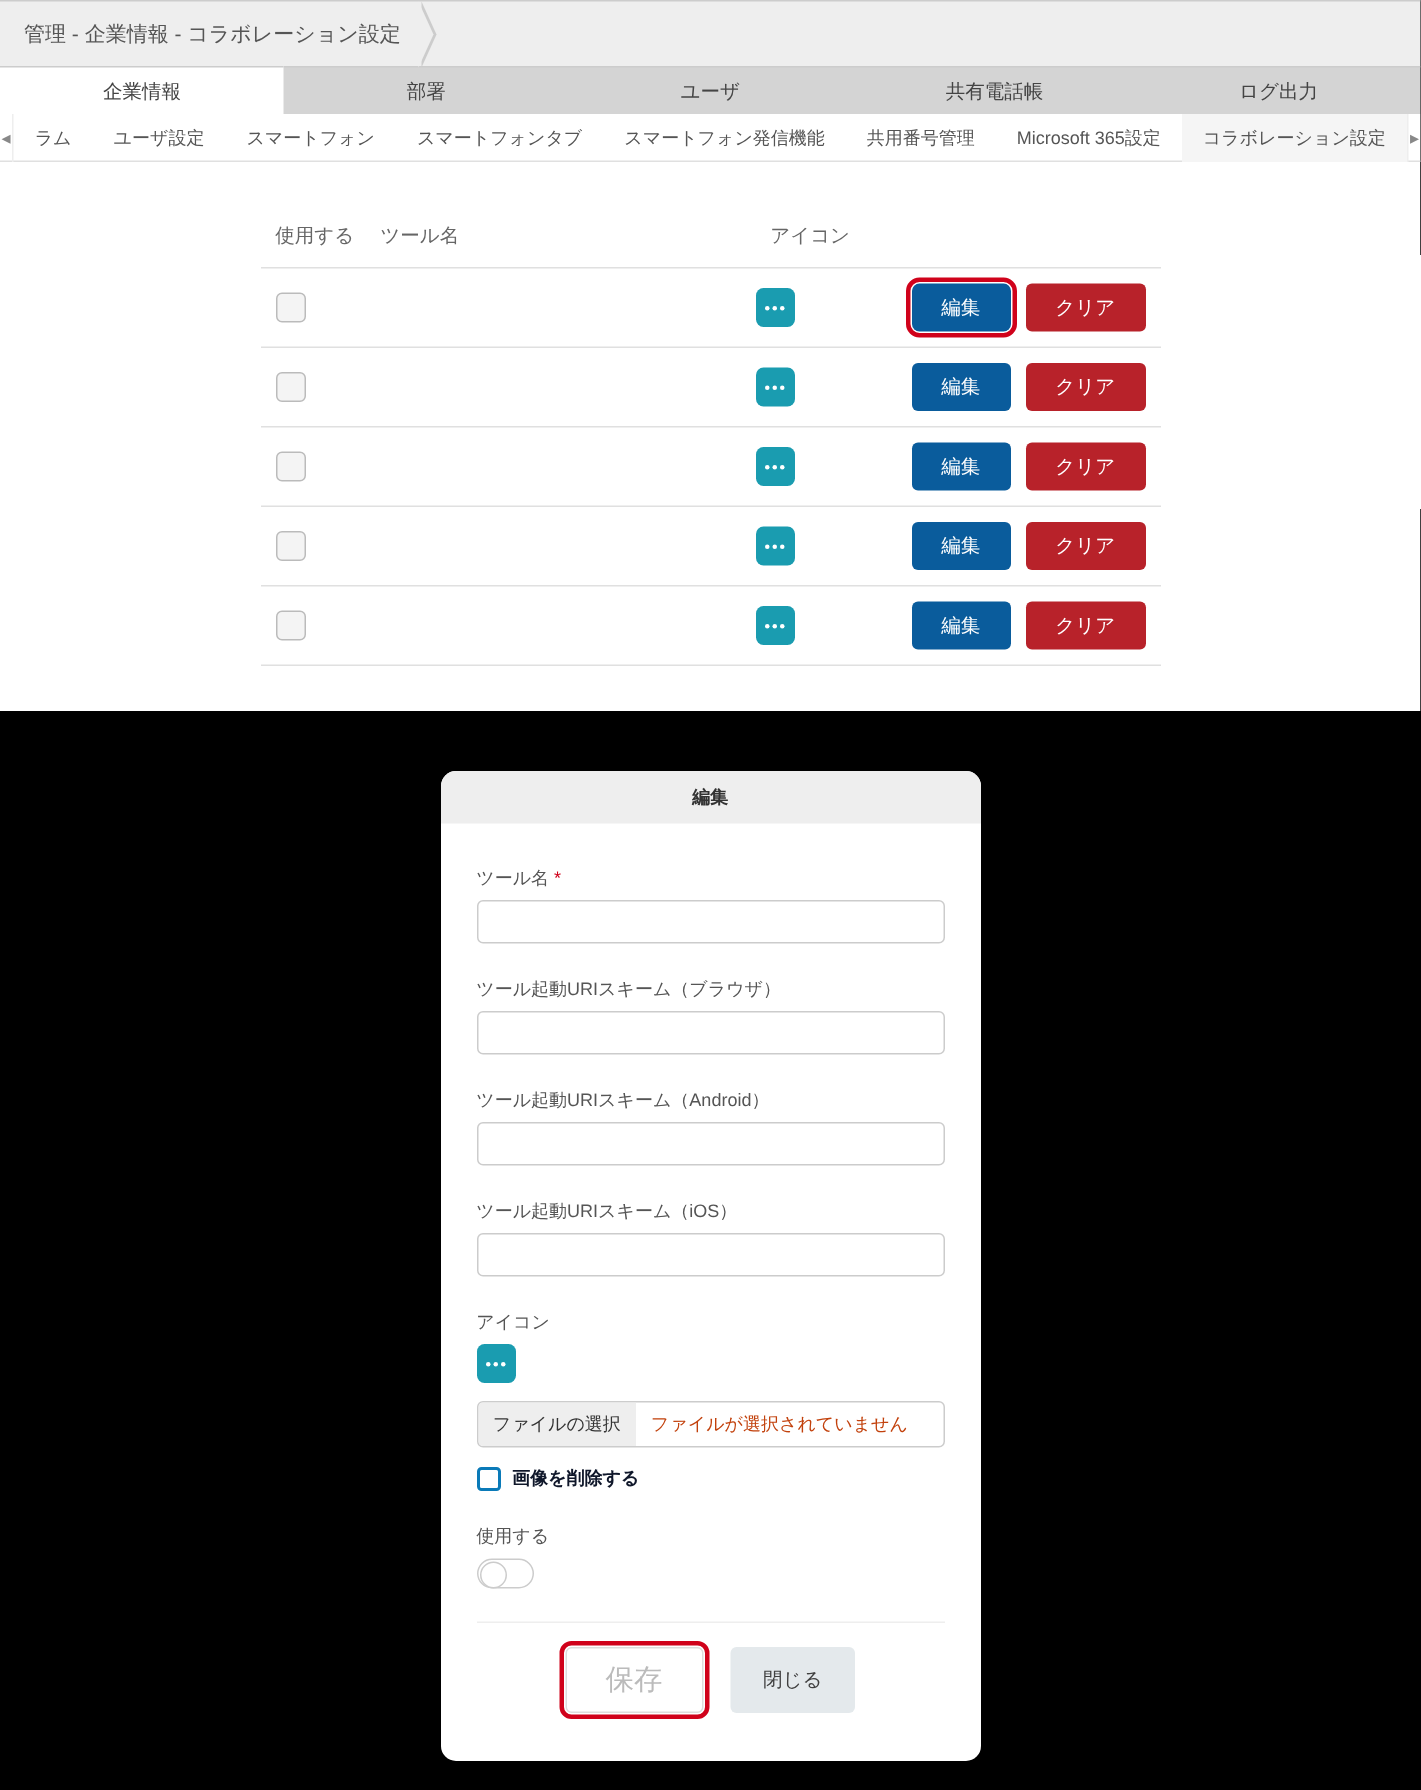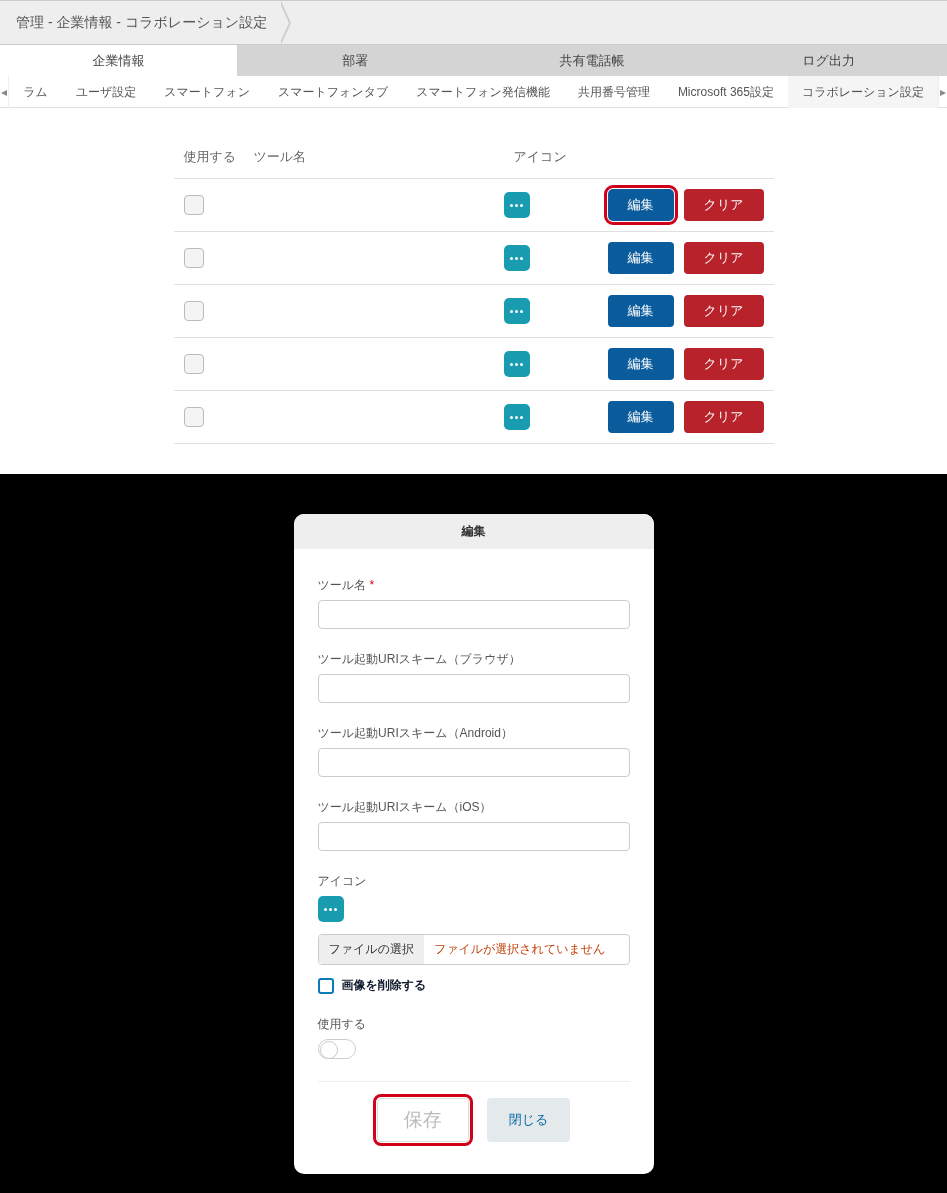--- a/index.html
+++ b/index.html
@@ -47,33 +47,34 @@
     .file-row { display:flex; border:1px solid #ccc; border-radius:4px; overflow:hidden; font-size:12px; }
     .file-btn { background:#eeeeee; padding:6px 10px; cursor:pointer; color:#333; }
     .file-txt { padding:6px 10px; color:#c2410c; flex:1; }
     .del-row { display:flex; align-items:center; gap:8px; margin-top:12px; font-size:12px; color:#0f172a;font-weight:bold; }
     .del-chk { width:16px; height:16px; border:2px solid #0a7ab8; border-radius:3px; }
     .toggle { width:38px; height:20px; border:1px solid #ccc; border-radius:12px; background:#fff; margin-top:6px; position:relative; }
     .toggle::after { content:""; width:16px; height:16px; background:#fff; border:1px solid #ccc; border-radius:50%; position:absolute; top:1px; left:1px; }
     .modal-footer { display:flex; justify-content:center; gap:18px; padding:16px 0 22px; border-top:1px solid #eee; margin-top:20px; }
     .btn-save { background:#fff; border:1px solid #ddd; color:#bbb; padding:8px 26px; border-radius:4px; font-size:19px; }
     .btn-save.highlight { outline:3px solid #d0021b; }
-    .btn-close { background:#e4e9ec; border:none; color:#0369a1; padding:0 22px; border-radius:4px; font-size:13px; cursor:pointer; }
+    .btn-close { background:#e4e9ec; border:none; color:#404040; padding:0 22px; border-radius:4px; font-size:13px; cursor:pointer; }
   </style>
 </head>
 <body>
 
 <div class="upper">
   <div class="bc">
     <div class="bc-item">管理 - 企業情報 - コラボレーション設定</div>
   </div>
 
   <div class="main-tabs">
     <div class="main-tab active">企業情報</div>
     <div class="main-tab">部署</div>
+    <div class="main-tab">ユーザ</div>
     <div class="main-tab">共有電話帳</div>
     <div class="main-tab">ログ出力</div>
   </div>
 
   <div class="sub-tabs">
     <div class="arrow-btn">◂</div>
     <div class="sub-tab">ラム</div>
     <div class="sub-tab">ユーザ設定</div>
     <div class="sub-tab">スマートフォン</div>
     <div class="sub-tab">スマートフォンタブ</div>

